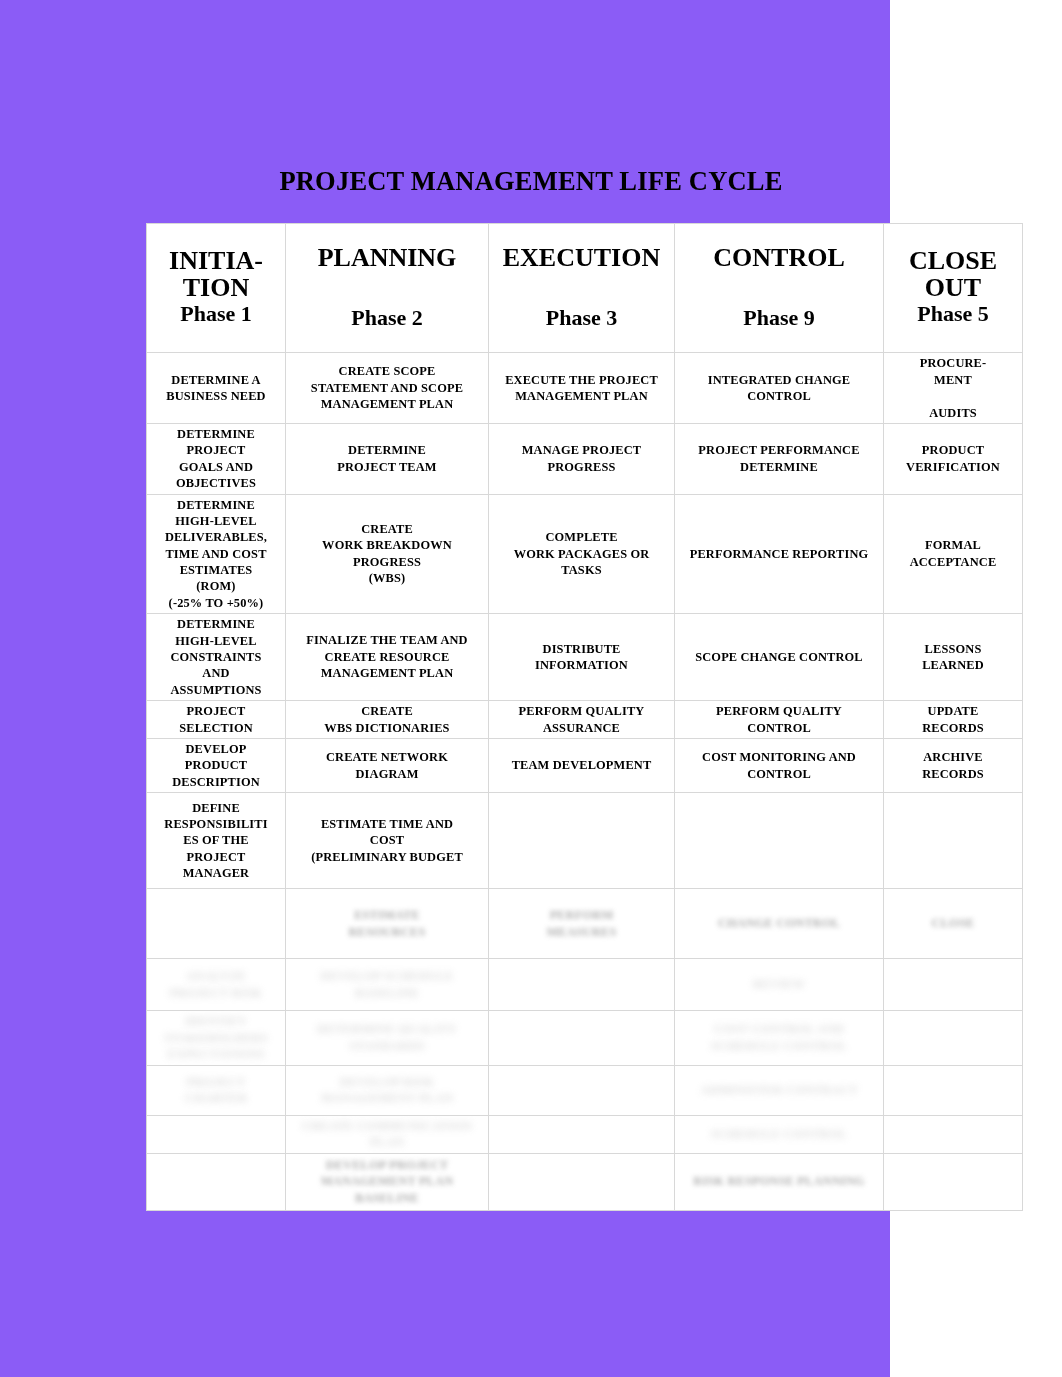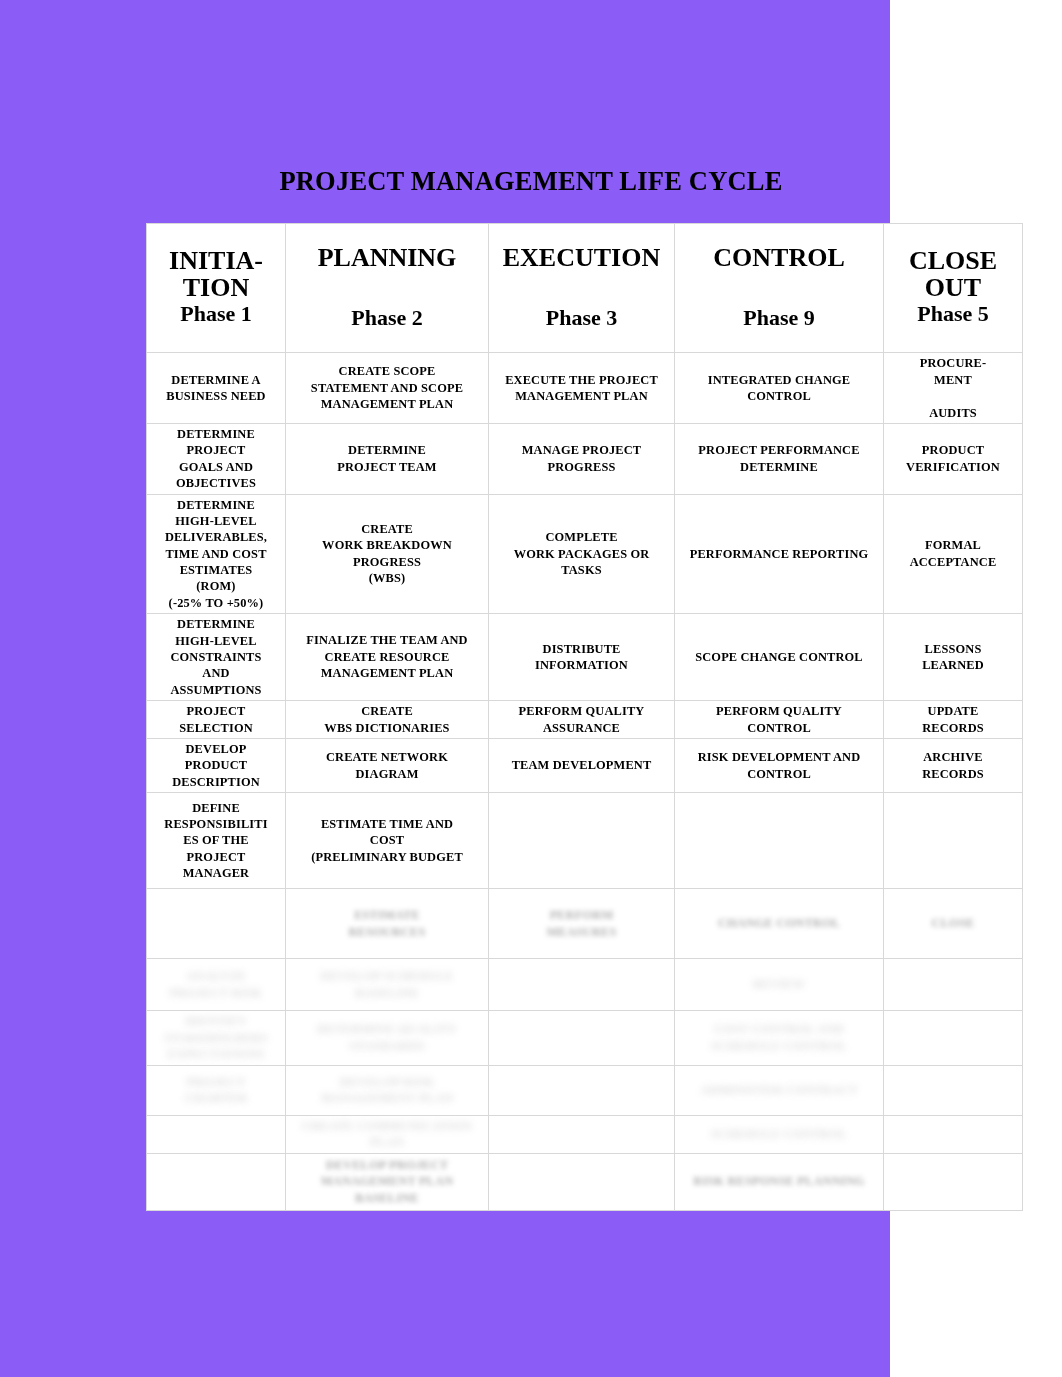--- a/index.html
+++ b/index.html
@@ -191,21 +191,21 @@
           <td class="col-init"><span class="cell"><span class="line">PROJECT</span><span class="line">SELECTION</span></span></td>
           <td><span class="cell"><span class="line">CREATE</span><span class="line">WBS DICTIONARIES</span></span></td>
           <td><span class="cell"><span class="line">PERFORM QUALITY</span><span class="line">ASSURANCE</span></span></td>
           <td><span class="cell"><span class="line">PERFORM QUALITY</span><span class="line">CONTROL</span></span></td>
           <td><span class="cell"><span class="line">UPDATE</span><span class="line">RECORDS</span></span></td>
         </tr>
         <tr style="height: 48px;">
           <td class="col-init"><span class="cell"><span class="line">DEVELOP</span><span class="line">PRODUCT</span><span class="line">DESCRIPTION</span></span></td>
           <td><span class="cell"><span class="line">CREATE NETWORK</span><span class="line">DIAGRAM</span></span></td>
           <td><span class="cell"><span class="line">TEAM DEVELOPMENT</span></span></td>
-          <td><span class="cell"><span class="line">RISK DEVELOPMENT AND</span><span class="line">CONTROL</span></span></td>
+          <td><span class="cell"><span class="line">COST MONITORING AND</span><span class="line">CONTROL</span></span></td>
           <td><span class="cell"><span class="line">ARCHIVE</span><span class="line">RECORDS</span></span></td>
         </tr>
         <tr style="height: 96px;">
           <td class="col-init"><span class="cell"><span class="line">DEFINE</span><span class="line">RESPONSIBILITI</span><span class="line">ES OF THE</span><span class="line">PROJECT</span><span class="line">MANAGER</span></span></td>
           <td><span class="cell"><span class="line">ESTIMATE TIME AND</span><span class="line">COST</span><span class="line">(PRELIMINARY BUDGET</span></span></td>
           <td><span class="cell"><span class="line">&nbsp;</span></span></td>
           <td><span class="cell"><span class="line">&nbsp;</span></span></td>
           <td><span class="cell"><span class="line">&nbsp;</span></span></td>
         </tr>
         <tr style="height: 70px;">

